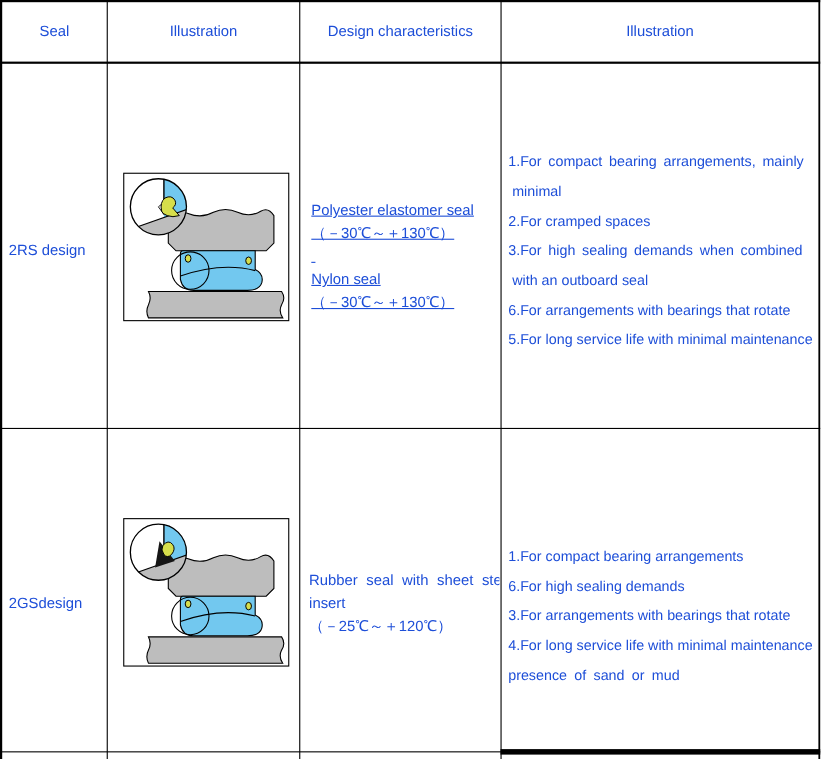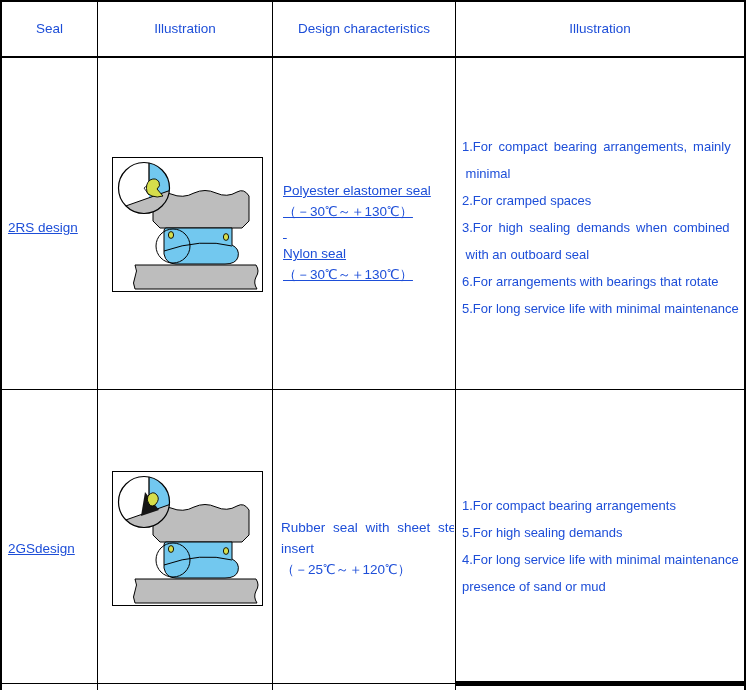--- a/index.html
+++ b/index.html
@@ -1,21 +1,21 @@
 <!DOCTYPE html>
 <html><head>
 <meta charset="utf-8">
 <style>
   html,body{margin:0;padding:0;background:#fff;}
   .page{position:relative;width:746px;height:690px;background:#fff;overflow:hidden;
         font-family:"Liberation Sans",sans-serif;color:#1d4ed8;}
   .vl,.hl{position:absolute;background:#000;}
   .hcell{position:absolute;top:2px;height:53px;display:flex;align-items:center;justify-content:center;
          font-size:13.5px;}
-  .seal-label{position:absolute;font-size:13.5px;text-decoration:underline;}
+  .seal-label{position:absolute;font-size:13.5px;}
   .ibox{position:absolute;width:151px;height:135px;border:1px solid #000;box-sizing:border-box;background:#fff;}
   .txtblock{position:absolute;font-size:13px;}
   .txtblock .line{white-space:pre;}
   .design1{left:283px;top:180px;width:170px;line-height:21px;font-size:13.5px;text-decoration:underline;}
   .design2{left:281px;top:517px;width:173px;line-height:21px;font-size:13.5px;overflow:hidden;}
   .design2 .line:first-child{word-spacing:4px;}
   .suit1{left:462px;top:133px;width:284px;line-height:27px;}
   .suit1 .line:nth-child(1),.suit1 .line:nth-child(4){word-spacing:2.5px;}
   .suit2{left:462px;top:464px;width:284px;line-height:27px;margin-top:28px;}
   .suit2 .line:nth-child(5){word-spacing:3px;}
@@ -121,18 +121,19 @@
     </svg>
   </div>
 
   <div class="txtblock design2">
       <div class="line">Rubber seal with sheet steel</div>
       <div class="line">insert</div>
       <div class="line">（－25℃～＋120℃）</div>
     </div>
   <div class="txtblock suit2">
       <div class="line">1.For compact bearing arrangements</div>
-      <div class="line">5.For high sealing demands</div>
+      <div class="line">6.For high sealing demands</div>
+      <div class="line">3.For arrangements with bearings that rotate</div>
       <div class="line">4.For long service life with minimal maintenance</div>
       <div class="line">presence of sand or mud</div>
     </div>
 
 </div>
 
 </body></html>

